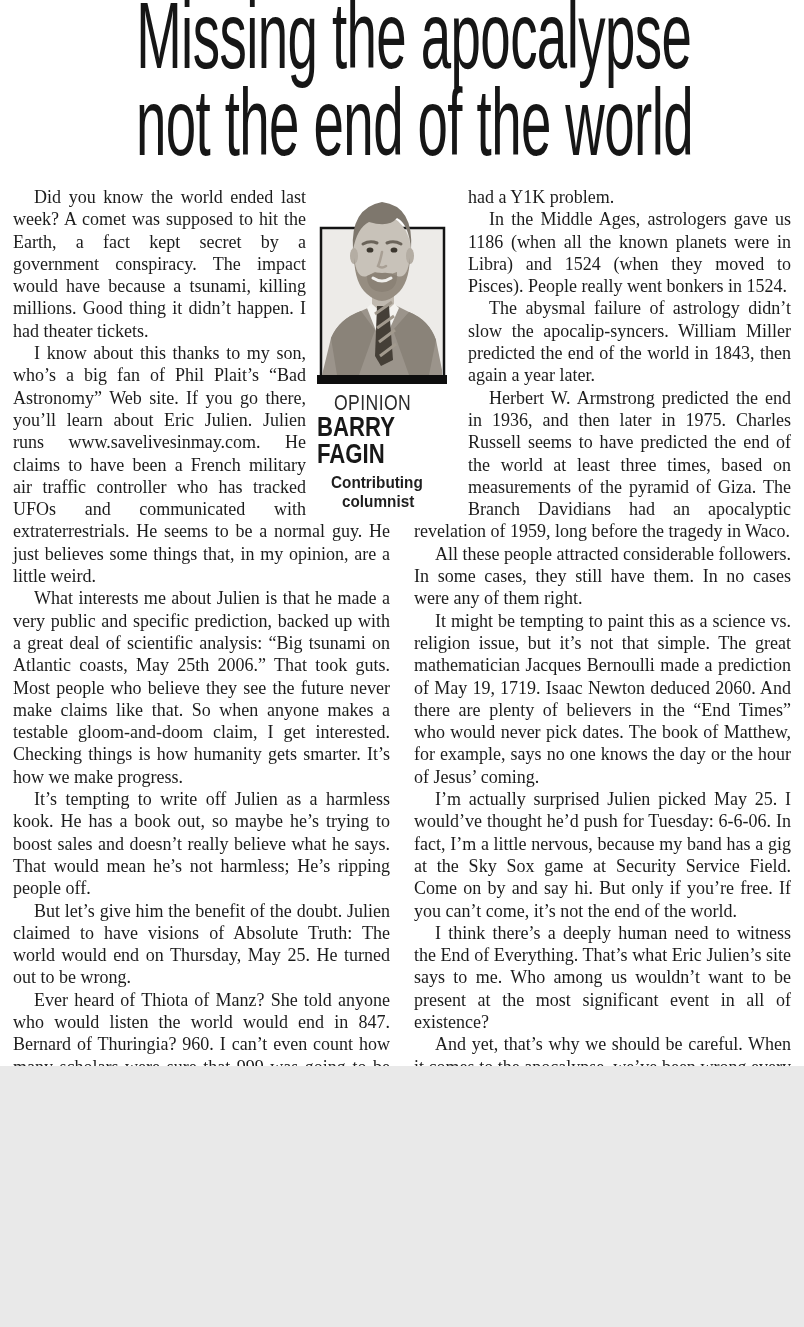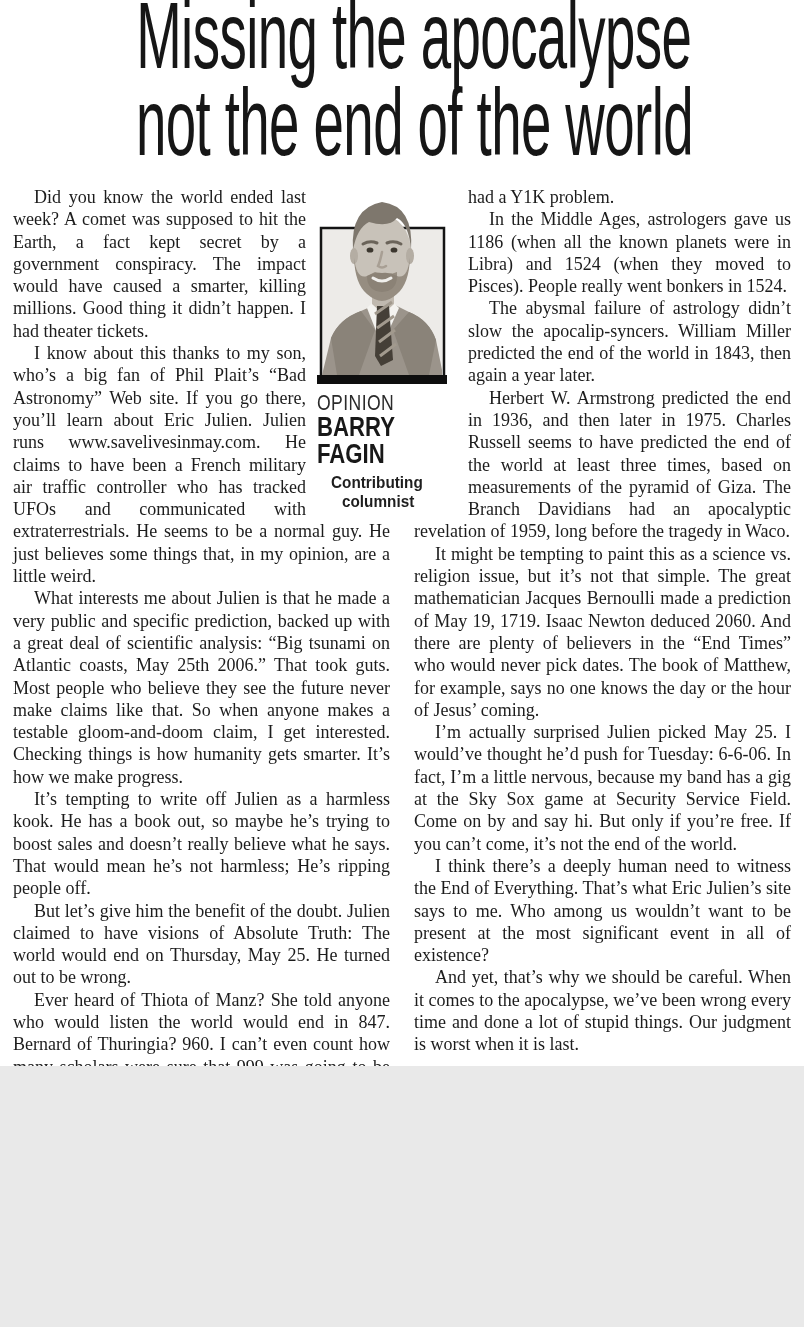--- a/index.html
+++ b/index.html
@@ -46,21 +46,21 @@
   .spacer-right{float:right;width:84px;height:332px;}
   .spacer-left{float:left;width:54px;height:332px;}
 
   
   .inset{
     position:absolute;left:317px;top:188px;width:130px;
     font-family:"Liberation Sans","DejaVu Sans",sans-serif;
     color:#1e1e1e;
   }
   .inset svg{display:block;}
-  .kicker-line{display:flex;justify-content:flex-start;margin-top:8px;}
+  .kicker-line{display:flex;justify-content:center;margin-top:8px;}
   .kicker{
     font-size:22px;font-weight:400;line-height:22px;
     transform:scaleX(0.8);transform-origin:0 50%;
     white-space:nowrap;letter-spacing:0.5px;color:#2b2b2b;
   }
   .byline-name{}
   .name-line{display:flex;justify-content:flex-start;}
   .name-text{
     font-size:27px;font-weight:700;line-height:27px;
     transform:scaleX(0.82);transform-origin:0 50%;
@@ -102,34 +102,35 @@
     </div>
     <div class="hl-line">
       <span class="hl-text">not the end of the world</span>
     </div>
   </div>
 
   <div class="columns">
 
     <div class="col">
       <div class="spacer-right"></div>
-      <p>Did you know the world ended last week? A comet was supposed to hit the Earth, a fact kept secret by a government conspiracy. The impact would have caused a smarter, killing millions. Good thing it didn’t happen. I had theater tickets.</p>
+      <p>Did you know the world ended last week? A comet was supposed to hit the Earth, a fact kept secret by a government conspiracy. The impact would have because a tsunami, killing millions. Good thing it didn’t happen. I had theater tickets.</p>
       <p>I know about this thanks to my son, who’s a big fan of Phil Plait’s “Bad Astronomy” Web site. If you go there, you’ll learn about Eric Julien. Julien runs www.savelivesinmay.com. He claims to have been a French military air traffic controller who has tracked UFOs and communicated with extraterrestrials. He seems to be a normal guy. He just believes some things that, in my opinion, are a little weird.</p>
       <p>What interests me about Julien is that he made a very public and specific prediction, backed up with a great deal of scientific analysis: “Big tsunami on Atlantic coasts, May 25th 2006.” That took guts. Most people who believe they see the future never make claims like that. So when anyone makes a testable gloom-and-doom claim, I get interested. Checking things is how humanity gets smarter. It’s how we make progress.</p>
       <p>It’s tempting to write off Julien as a harmless kook. He has a book out, so maybe he’s trying to boost sales and doesn’t really believe what he says. That would mean he’s not harmless; He’s ripping people off.</p>
       <p>But let’s give him the benefit of the doubt. Julien claimed to have visions of Absolute Truth: The world would end on Thursday, May 25. He turned out to be wrong.</p>
       <p>Ever heard of Thiota of Manz? She told anyone who would listen the world would end in 847. Bernard of Thuringia? 960. I can’t even count how many scholars were sure that 999 was going to be it. I guess they</p>
     </div>
 
     <div class="col">
       <div class="spacer-left"></div>
       <p class="continuation">had a Y1K problem.</p>
       <p>In the Middle Ages, astrologers gave us 1186 (when all the known planets were in Libra) and 1524 (when they moved to Pisces). People really went bonkers in 1524.</p>
       <p>The abysmal failure of astrology didn’t slow the apocalip-syncers. William Miller predicted the end of the world in 1843, then again a year later.</p>
       <p>Herbert W. Armstrong predicted the end in 1936, and then later in 1975. Charles Russell seems to have predicted the end of the world at least three times, based on measurements of the pyramid of Giza. The Branch Davidians had an apocalyptic revelation of 1959, long before the tragedy in Waco.</p>
+      <p>All these people attracted considerable followers. In some cases, they still have them. In no cases were any of them right.</p>
       <p>It might be tempting to paint this as a science vs. religion issue, but it’s not that simple. The great mathematician Jacques Bernoulli made a prediction of May 19, 1719. Isaac Newton deduced 2060. And there are plenty of believers in the “End Times” who would never pick dates. The book of Matthew, for example, says no one knows the day or the hour of Jesus’ coming.</p>
       <p>I’m actually surprised Julien picked May 25. I would’ve thought he’d push for Tuesday: 6-6-06. In fact, I’m a little nervous, because my band has a gig at the Sky Sox game at Security Service Field. Come on by and say hi. But only if you’re free. If you can’t come, it’s not the end of the world.</p>
       <p>I think there’s a deeply human need to witness the End of Everything. That’s what Eric Julien’s site says to me. Who among us wouldn’t want to be present at the most significant event in all of existence?</p>
       <p>And yet, that’s why we should be careful. When it comes to the apocalypse, we’ve been wrong every time and done a lot of stupid things. Our judgment is worst when it is last.</p>
 
       <div class="footer">
         <div class="footer-divider"></div>
         <div class="footer-line">Fagin, of Colorado Springs, is a senior fellow</div>
         <div class="footer-line">at the Independence Institute. His column appears</div>
         <div class="footer-line">at barry@faginfamily.net.</div>

